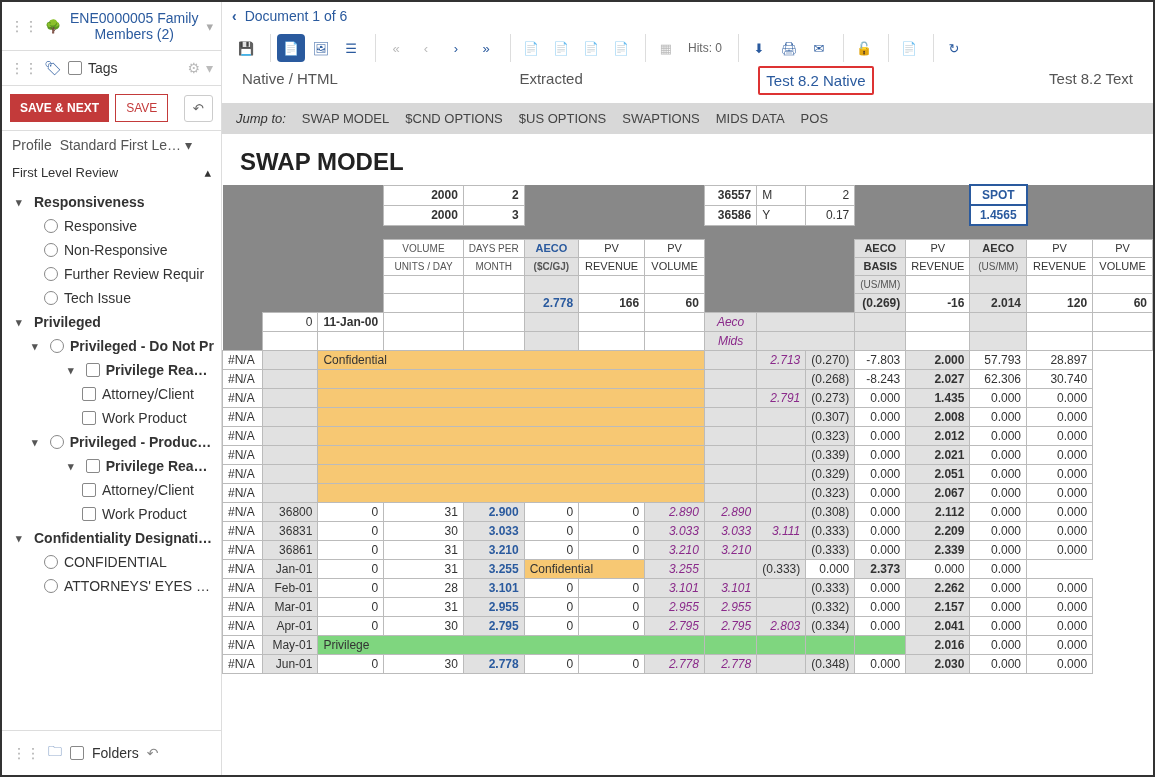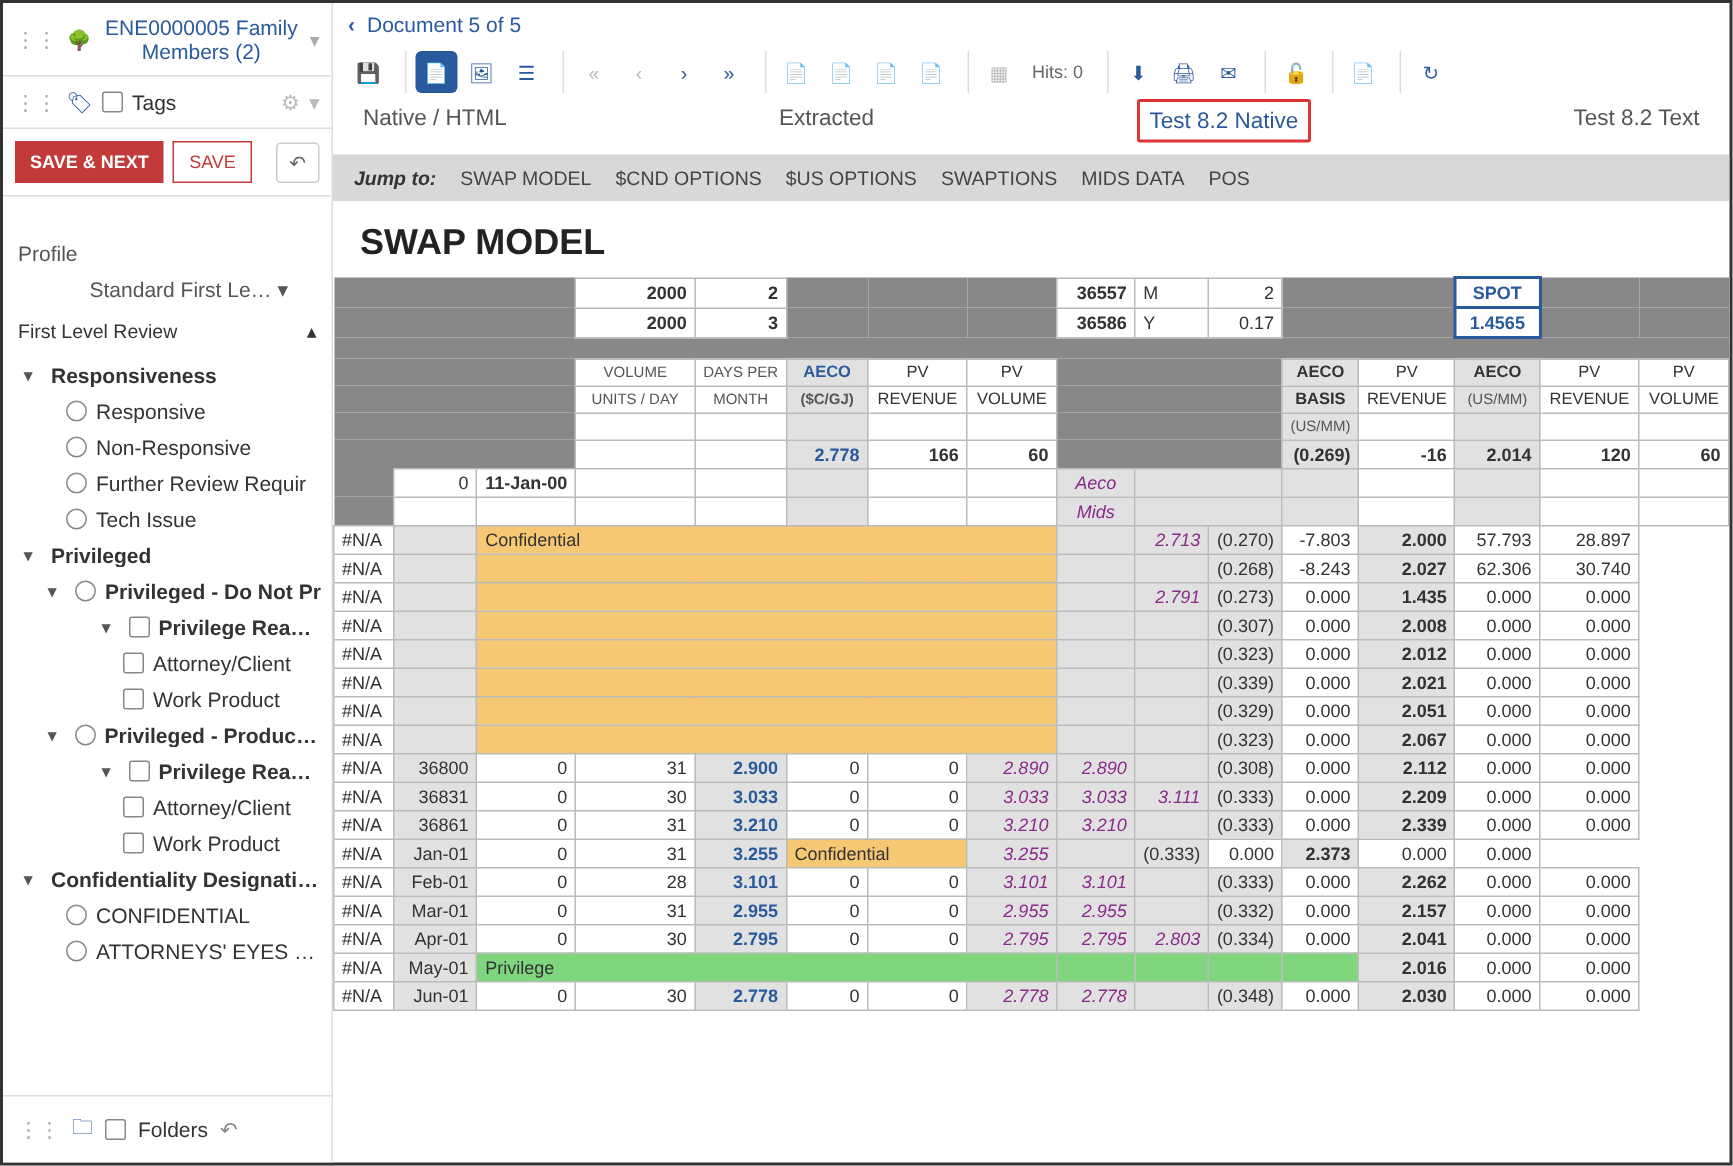--- a/index.html
+++ b/index.html
@@ -7,21 +7,21 @@
 .app { display: flex; height: 100%; }
 .sidebar { width: 220px; border-right: 1px solid #ddd; display: flex; flex-direction: column; background: #fff; }
 .sb-top { border-bottom: 1px solid #ddd; padding: 8px; display: flex; align-items: center; gap: 6px; }
 .sb-top .title { color: #2a5a9e; font-size: 14px; flex: 1; text-align: center; }
 .sb-tags { border-bottom: 1px solid #ddd; padding: 8px; display: flex; align-items: center; gap: 6px; font-size: 14px; }
 .sb-actions { padding: 8px; display: flex; gap: 6px; align-items: center; border-bottom: 1px solid #ddd; }
 .btn-primary { background: #c33a3a; color: #fff; border: none; padding: 7px 10px; font-size: 12px; font-weight: 600; cursor: pointer; }
 .btn-secondary { background: #fff; color: #c33a3a; border: 1px solid #c33a3a; padding: 6px 10px; font-size: 12px; cursor: pointer; }
 .btn-undo { background: #fff; border: 1px solid #ccc; padding: 5px 8px; cursor: pointer; color: #666; border-radius: 3px; }
 .profile-row { padding: 6px 10px; display: flex; gap: 8px; font-size: 14px; color: #555; align-items: center; }
-.profile-row .dd { flex: 1; cursor: pointer; margin-top: 48px; }
+.profile-row .dd { flex: 1; cursor: pointer; }
 .review-level { padding: 6px 10px; font-size: 13px; display: flex; justify-content: space-between; align-items: center; cursor: pointer; }
 .tree { flex: 1; overflow: auto; padding: 4px 0 8px 0; font-size: 14px; }
 .tree-item { display: flex; align-items: center; padding: 4px 6px; gap: 6px; cursor: pointer; }
 .tree-item.lvl1 { padding-left: 14px; font-weight: 600; }
 .tree-item.lvl2 { padding-left: 42px; }
 .tree-item.lvl2b { padding-left: 30px; font-weight: 600; }
 .tree-item.lvl3b { padding-left: 66px; font-weight: 600; }
 .tree-item.lvl4 { padding-left: 80px; }
 .chev { width: 12px; color: #555; font-size: 11px; }
 .chev-down::before { content: "▾"; }
@@ -34,21 +34,21 @@
 .toolbar .grp { display: flex; gap: 2px; align-items: center; padding: 0 6px; border-left: 1px solid #ddd; }
 .toolbar .grp:first-child { border-left: none; padding-left: 0; }
 .tb-btn { width: 28px; height: 28px; display: flex; align-items: center; justify-content: center; cursor: pointer; border-radius: 4px; color: #2a5a9e; }
 .tb-btn.active { background: #2a5a9e; color: #fff; }
 .tb-btn.dim { color: #bbb; }
 .hits { font-size: 12px; color: #666; padding: 0 6px; }
 .tabs { display: flex; gap: 18px; padding: 0 14px 8px 14px; font-size: 15px; color: #555; justify-content: space-between; }
 .tabs .tab { cursor: pointer; padding: 4px 6px; }
 .tabs .tab.active { border: 2px solid #d33; color: #2a5a9e; border-radius: 2px; }
 .jumpbar { background: #d8d8d8; padding: 8px 14px; font-size: 13px; display: flex; gap: 16px; align-items: center; }
-.jumpbar .lbl { font-weight: 700; font-style: italic; }
+.jumpbar .lbl { font-weight: 400; font-style: italic; }
 .jumpbar .jl { color: #444; cursor: pointer; }
 .sheet-title { font-size: 24px; font-weight: 600; padding: 14px 18px 8px 18px; color: #222; }
 .sheet-wrap { flex: 1; overflow: auto; }
 table.sheet { border-collapse: collapse; font-size: 12px; }
 table.sheet td { border: 1px solid #bbb; padding: 2px 5px; text-align: right; height: 18px; white-space: nowrap; min-width: 34px; }
 table.sheet td.lbl { text-align: left; }
 table.sheet td.ctr { text-align: center; }
 .gray { background: #888; }
 .lgray { background: #e1e1e1; }
 .blue-t { color: #2a5a9e; font-weight: 700; }
@@ -178,21 +178,21 @@
       <span style="color:#2a5a9e;">🗀</span>
       <span class="checkbox"></span>
       <span>Folders</span>
       <span style="color:#888;">↶</span>
     </div>
   </div>
 
   <div class="main">
     <div class="doc-header">
       <span style="font-weight:bold;">‹</span>
-      <span>Document 5 of 5</span>
+      <span>Document 1 of 6</span>
     </div>
     <div class="toolbar">
       <div class="grp">
         <span class="tb-btn">💾</span>
       </div>
       <div class="grp">
         <span class="tb-btn active">📄</span>
         <span class="tb-btn">🖼</span>
         <span class="tb-btn">☰</span>
       </div>

